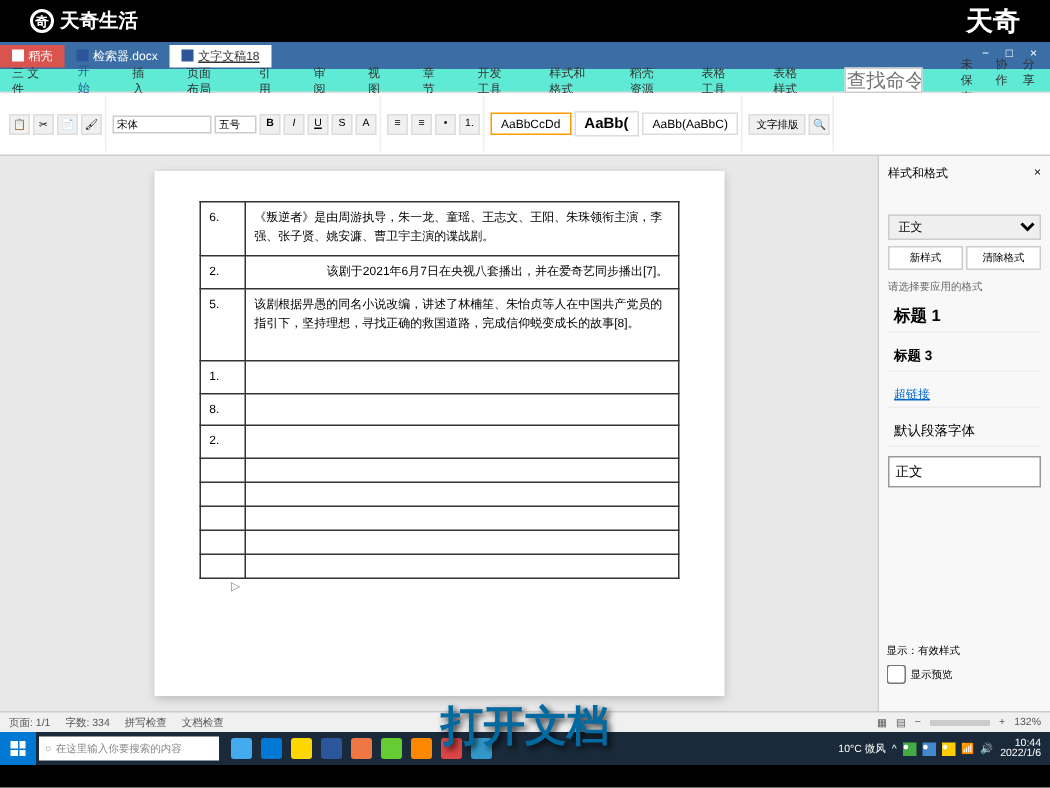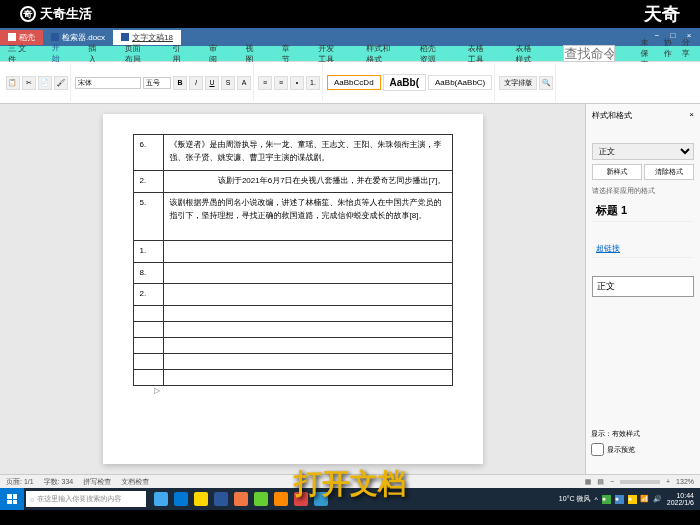--- a/index.html
+++ b/index.html
@@ -41,21 +41,21 @@
     .doc-table td:first-child { width: 30px; text-align: left; }
     .row-tall td { height: 36px; }
     .row-short td { height: 16px; text-align: right; }
     
     .side-panel { width: 115px; background: #f8f8f8; border-left: 1px solid #ccc; padding: 6px; font-size: 8px; }
     .panel-title { font-weight: normal; margin-bottom: 22px; display: flex; justify-content: space-between; }
     .panel-select { width: 100%; border: 1px solid #ccc; padding: 2px; font-size: 8px; margin-bottom: 4px; }
     .panel-btns { display: flex; gap: 2px; margin-bottom: 6px; }
     .panel-btn { flex: 1; border: 1px solid #ccc; padding: 2px; font-size: 7px; background: #fff; text-align: center; }
     .panel-label { font-size: 7px; color: #666; margin-bottom: 4px; }
-    .style-list { display: flex; flex-direction: column; gap: 18px; }
+    .style-list { display: flex; flex-direction: column; gap: 6px; }
     .style-item { padding: 3px 4px; font-size: 9px; border-bottom: 1px solid #eee; }
     .style-item.h1 { font-weight: bold; font-size: 11px; }
     .style-item.h2 { font-weight: bold; font-size: 10px; }
     .style-item.h3 { font-weight: bold; font-size: 9px; }
     .style-item.link { color: #06c; text-decoration: underline; font-size: 8px; }
     .style-item.normal { border: 1px solid #999; background: #fff; }
     
     .panel-bottom { position: absolute; bottom: 30px; right: 6px; width: 103px; font-size: 7px; }
     .panel-check { display: flex; align-items: center; gap: 3px; padding: 2px 0; }
     
@@ -66,21 +66,21 @@
     .taskbar { height: 22px; background: #1a2a3a; display: flex; align-items: center; font-size: 8px; color: #fff; }
     .start-btn { width: 24px; height: 100%; background: #0078d4; display: flex; align-items: center; justify-content: center; }
     .win-icon { width: 10px; height: 10px; display: grid; grid-template-columns: 1fr 1fr; gap: 1px; }
     .win-icon span { background: #fff; }
     .search-box { width: 120px; height: 16px; background: #fff; margin-left: 2px; display: flex; align-items: center; padding: 0 4px; color: #888; font-size: 7px; gap: 3px; }
     .task-icons { display: flex; gap: 6px; margin-left: 8px; }
     .task-icon { width: 14px; height: 14px; background: #4a6; border-radius: 2px; }
     .tray { margin-left: auto; display: flex; align-items: center; gap: 4px; padding-right: 6px; font-size: 7px; }
     .tray-icon { width: 9px; height: 9px; }
     
-    .caption { position: absolute; bottom: 22px; left: 0; right: 0; text-align: center; color: #eab308; font-size: 28px; font-weight: bold; text-shadow: 2px 2px 4px rgba(0,0,0,0.8); z-index: 100; }
+    .caption { position: absolute; bottom: 22px; left: 0; right: 0; text-align: center; color: #0369a1; font-size: 28px; font-weight: bold; text-shadow: 2px 2px 4px rgba(0,0,0,0.8); z-index: 100; }
     
     .cursor-mark { position: absolute; left: 154px; top: 282px; font-size: 8px; color: #888; }
   </style>
 </head>
 <body>
 
 <div class="top-bar">
   <div class="logo">
     <span class="logo-icon">奇</span>
     <span>天奇生活</span>
@@ -234,21 +234,23 @@
       <select class="panel-select">
         <option>正文</option>
       </select>
       <div class="panel-btns">
         <div class="panel-btn">新样式</div>
         <div class="panel-btn">清除格式</div>
       </div>
       <div class="panel-label">请选择要应用的格式</div>
       <div class="style-list">
         <div class="style-item h1">标题 1</div>
+        <div class="style-item h3">标题 3</div>
         <div class="style-item link">超链接</div>
+        <div class="style-item">默认段落字体</div>
         <div class="style-item normal">正文</div>
       </div>
       <div class="panel-bottom">
         <div class="panel-check">
             <span>显示：有效样式</span>
           </div>
         <div class="panel-check">
             <input type="checkbox" style="">
             <span>显示预览</span>
           </div>

